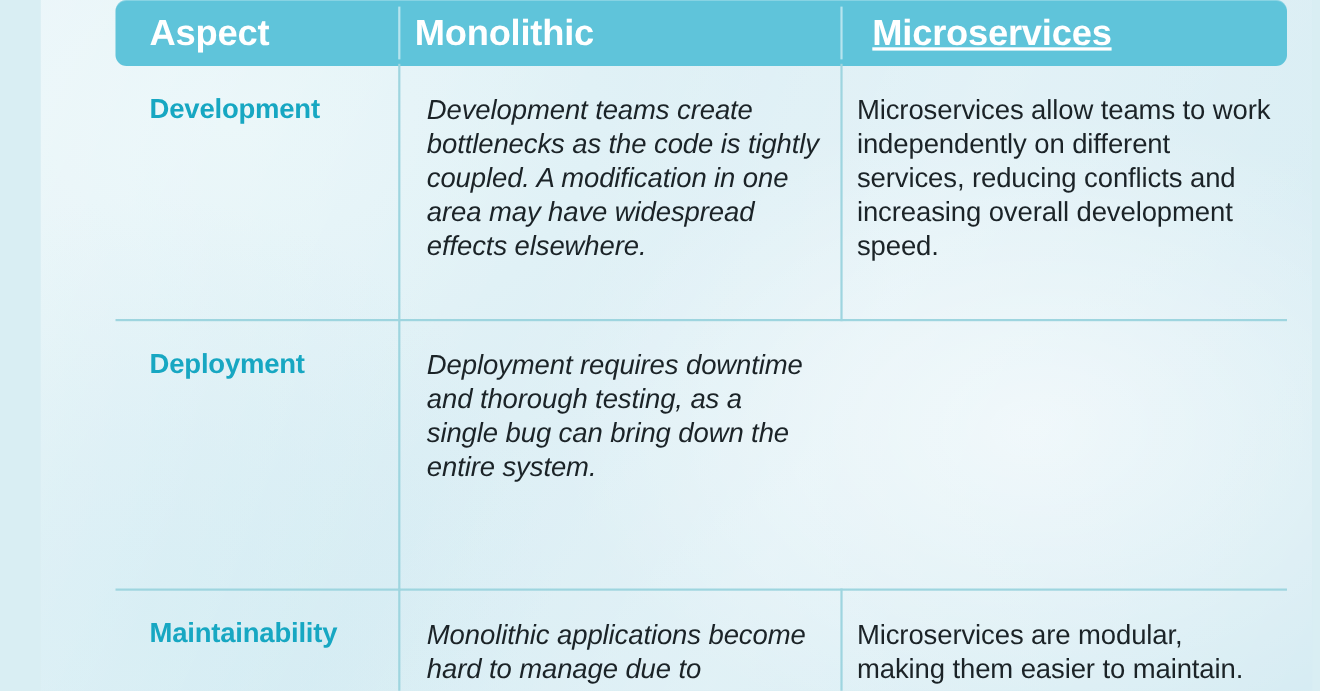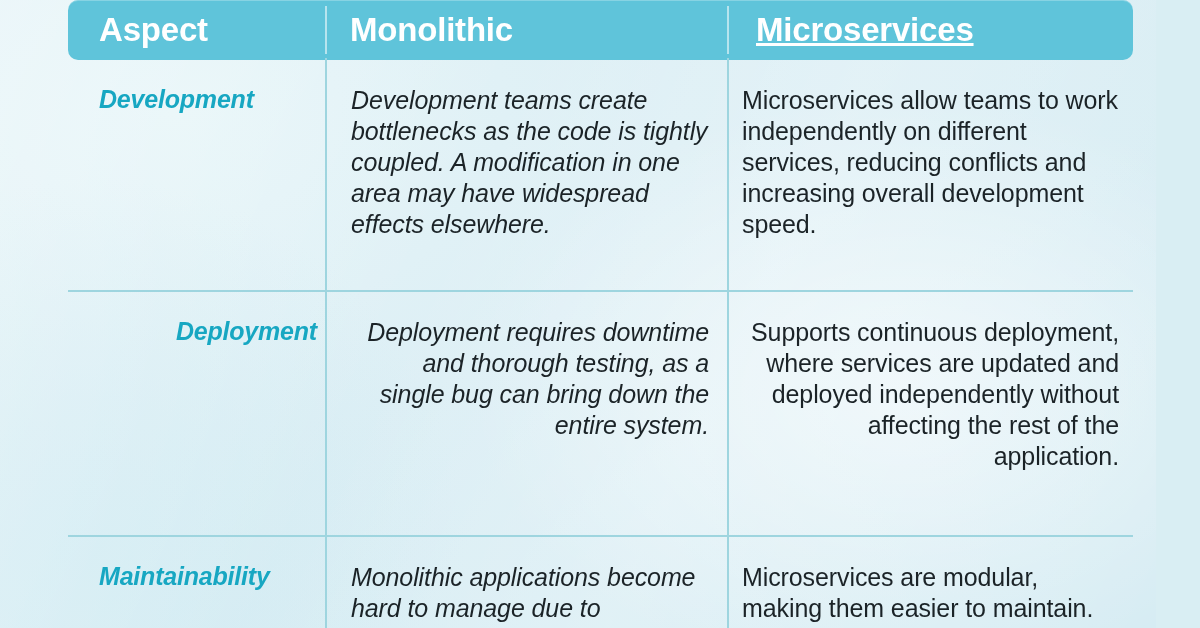--- a/index.html
+++ b/index.html
@@ -15,20 +15,21 @@
   }
 
   
   .canvas {
     position: relative;
     width: 1156px;
     height: 628px;
     overflow: hidden;
     background:
       radial-gradient(1100px 700px at 15% 18%, #e6f5f8 0%, #ddeff5 45%, #d6ecf3 100%);
+    margin-left: 37px;
   }
   .wash {
     position: absolute;
     inset: 0;
     pointer-events: none;
   }
   .wash-a {
     background: radial-gradient(620px 420px at 78% 62%, rgba(255,255,255,0.55) 0%, rgba(255,255,255,0) 70%);
   }
   .wash-b {
@@ -59,21 +60,21 @@
   .th {
     display: flex;
     align-items: center;
     color: #ffffff;
     font-size: 33px;
     font-weight: bold;
     letter-spacing: -0.2px;
     box-sizing: border-box;
   }
   .th-aspect   { width: 257px; padding-left: 31px; }
-  .th-mono     { width: 402px; padding-left: 25px; position: relative; }
+  .th-mono     { width: 402px; padding-left: 15px; position: relative; }
   .th-micro    { width: 406px; padding-left: 29px; position: relative; text-decoration: underline; }
   .th-mono::before,
   .th-micro::before {
     content: "";
     position: absolute;
     left: 0;
     top: 6px;
     bottom: 6px;
     width: 2px;
     background: rgba(255,255,255,0.55);
@@ -83,21 +84,21 @@
 
   .row {
     display: flex;
     box-sizing: border-box;
     position: relative;
   }
   .row + .row {
     border-top: 2px solid #9ed5df;
   }
   .row-1 { height: 230px; }
-  .row-2 { height: 245px; text-align: right; }
+  .row-2 { height: 245px; }
   .row-3 { height: 110px; }
 
   .cell {
     box-sizing: border-box;
     position: relative;
     padding-top: 25px;
   }
   .c-aspect {
     width: 257px;
     padding-left: 31px;
@@ -125,21 +126,20 @@
     width: 2px;
     background: #9ed5df;
   }
 
   .aspect-label {
     color: #17a7c2;
     font-size: 25px;
     font-weight: bold;
     line-height: 1.15;
     letter-spacing: -0.2px;
-    font-style: italic;
   }
   .body-text {
     color: #1b2327;
     font-size: 25px;
     line-height: 31px;
     letter-spacing: -0.1px;
   }
 </style>
 </head>
 <body>
@@ -177,23 +177,20 @@
         </div>
       </div>
 
       <div class="row row-2">
         <div class="cell c-aspect">
           <div class="aspect-label">Deployment</div>
         </div>
         <div class="cell c-mono">
           <div class="body-text">Deployment requires downtime and thorough testing, as a single bug can bring down the entire system.</div>
         </div>
-        <div class="cell c-micro">
-          <div class="body-text">Supports continuous deployment, where services are updated and deployed independently without affecting the rest of the application.</div>
-        </div>
       </div>
 
       <div class="row row-3">
         <div class="cell c-aspect">
           <div class="aspect-label">Maintainability</div>
         </div>
         <div class="cell c-mono">
           <div class="body-text">Monolithic applications become hard to manage due to interdependencies.</div>
         </div>
         <div class="cell c-micro">

